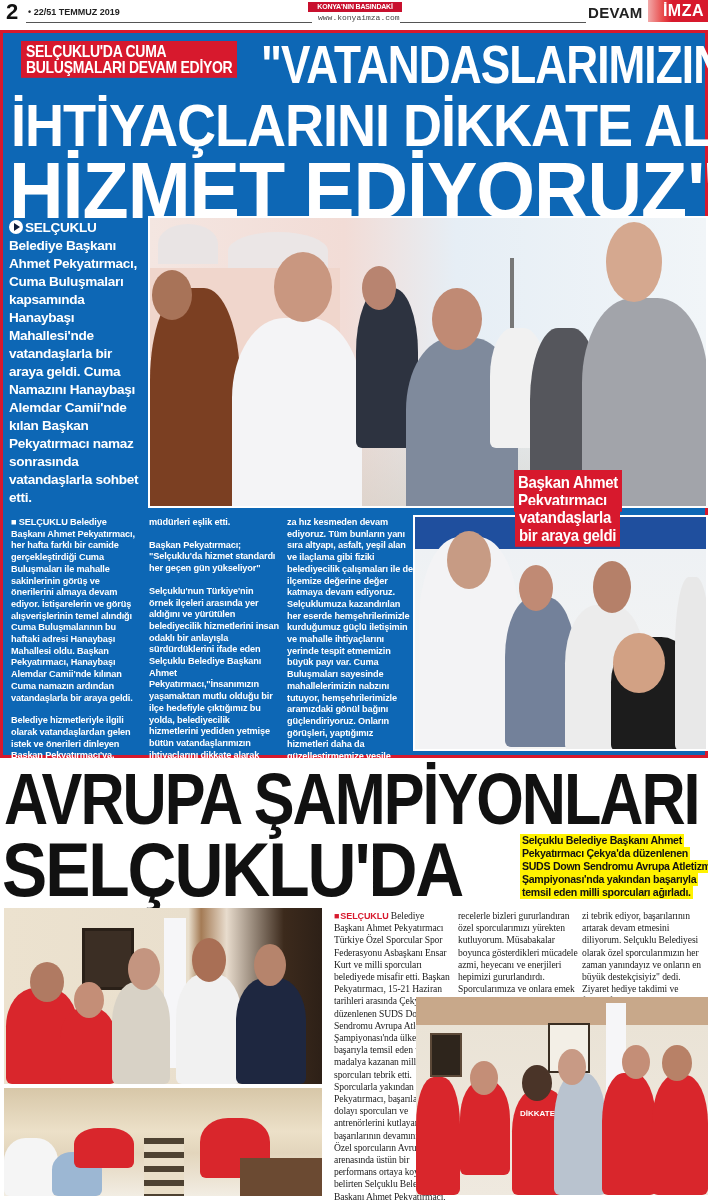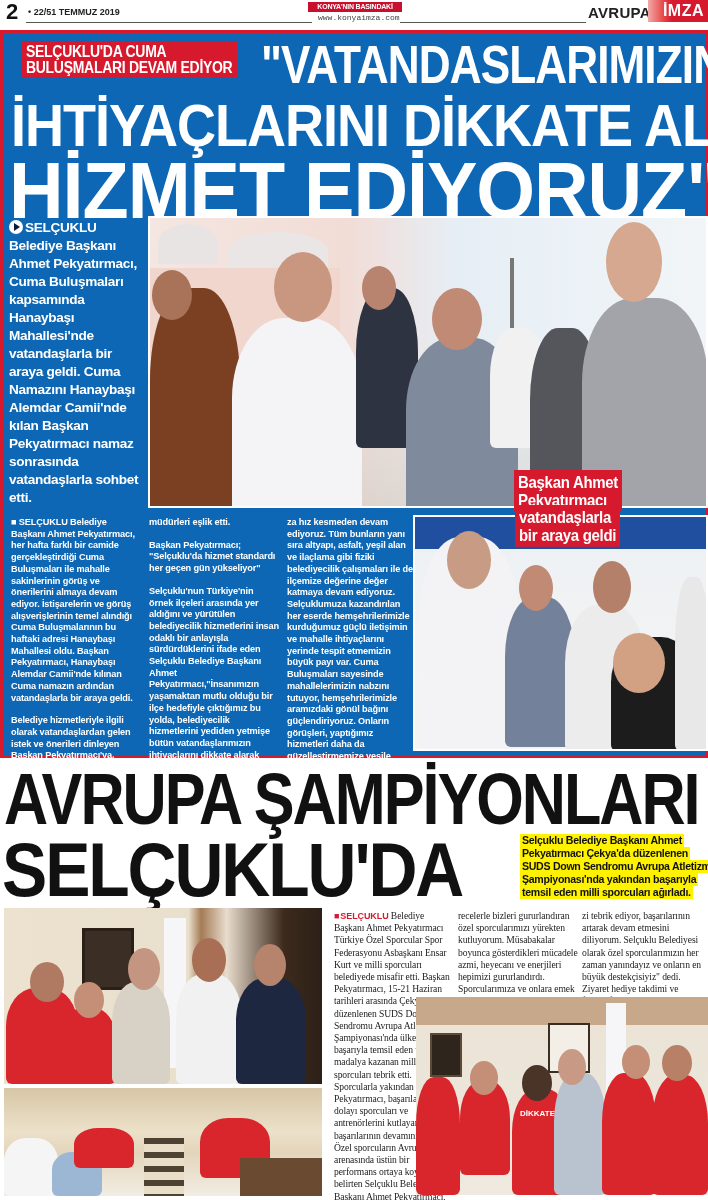--- a/index.html
+++ b/index.html
@@ -84,21 +84,21 @@
 <header class="masthead">
   <div class="pagenum">2</div>
   <div class="date">
     <b>• </b><b>22/51 TEMMUZ</b>
     <span>2019</span>
   </div>
   <div class="rule" style="left:26px;width:286px;"></div>
   <div class="rule" style="left:400px;width:186px;"></div>
   <div class="brand-strip">KONYA'NIN BASINDAKİ GÜCÜ</div>
   <div class="site">www.konyaimza.com</div>
-  <div class="haber">AVRUPA</div>
+  <div class="haber">DEVAM</div>
   <div class="imza">
     <span>İMZA</span>
   </div>
 </header>
 
 <section class="top-story">
   <div class="kicker">
     <div>SELÇUKLU'DA CUMA</div>
     <div>BULUŞMALARI DEVAM EDİYOR</div>
   </div>

